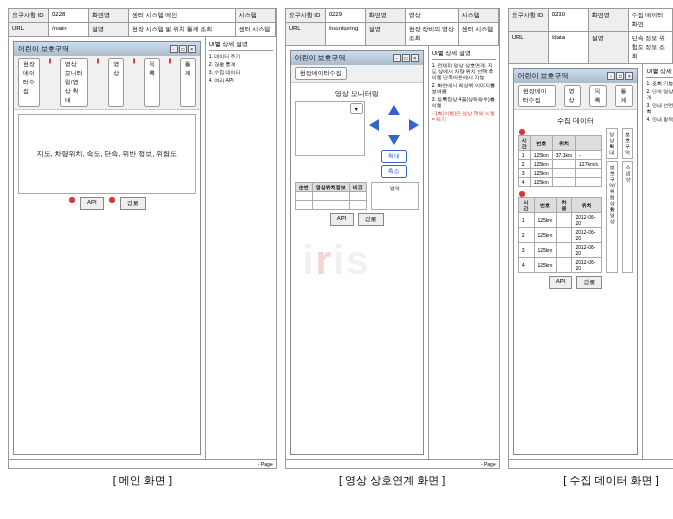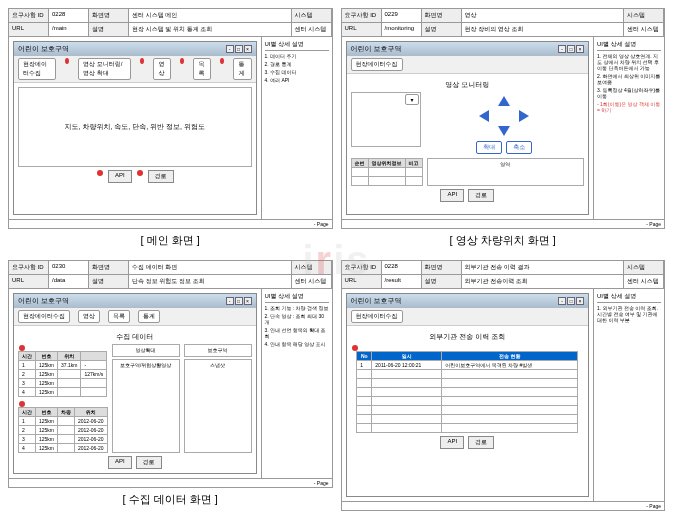--- a/index.html
+++ b/index.html
@@ -1,17 +1,17 @@
 <!DOCTYPE html>
 <html><head>
 <meta charset="utf-8">
 <style>
   * { box-sizing: border-box; margin: 0; padding: 0; }
   body { font-family: sans-serif; font-size: 7px; background: #fff; width: 673px; height: 519px; position: relative; }
-  .grid { display: grid; grid-template-columns: 1fr 1fr; grid-template-rows: 1fr 1fr; gap: 8px; padding: 8px; height: 100%; }
+  .grid { display: grid; grid-template-columns: 1fr 1fr 1fr 1fr; grid-template-rows: 1fr 1fr; gap: 8px; padding: 8px; height: 100%; }
   .cell { display: flex; flex-direction: column; }
   .spec { border: 1px solid #999; flex: 1; display: flex; flex-direction: column; position: relative; }
   .spec-header { display: flex; border-bottom: 1px solid #999; }
   .spec-header > div { border-right: 1px solid #999; padding: 2px 3px; }
   .hlabel { background: #eee; width: 40px; font-size: 6px; }
   .hval { width: 40px; font-size: 6px; }
   .hval2 { flex: 1; font-size: 6px; }
   .spec-body { display: flex; flex: 1; }
   .mock { flex: 1; border-right: 1px solid #999; padding: 4px; position: relative; }
   .notes { width: 70px; padding: 3px; font-size: 5px; }
@@ -211,21 +211,21 @@
           <div class="note-item"><span>2.</span> <span>화면에서 최상위 이미지를 보여줌</span></div>
           <div class="note-item"><span>3.</span> <span>등록정상 4월(상하좌우)를 이동</span></div>
           <div class="note-item note-warn"><span>-</span> <span>1회(이동)은 영상 객체 이동 = 하기</span></div>
         </div>
       </div>
       <div class="page-footer">
           <span></span>
           <span>- Page</span>
         </div>
     </div>
-    <div class="caption">[ 영상 차량위치 화면 ]</div>
+    <div class="caption">[ 영상 상호연계 화면 ]</div>
   </div>
 
   <div class="cell">
     <div class="spec">
       <div class="spec-header">
         <div class="hlabel">요구사항 ID</div>
         <div class="hval">0230</div>
         <div class="hlabel">화면명</div>
         <div class="hval2">수집 데이터 화면</div>
         <div class="hlabel">시스템</div>

